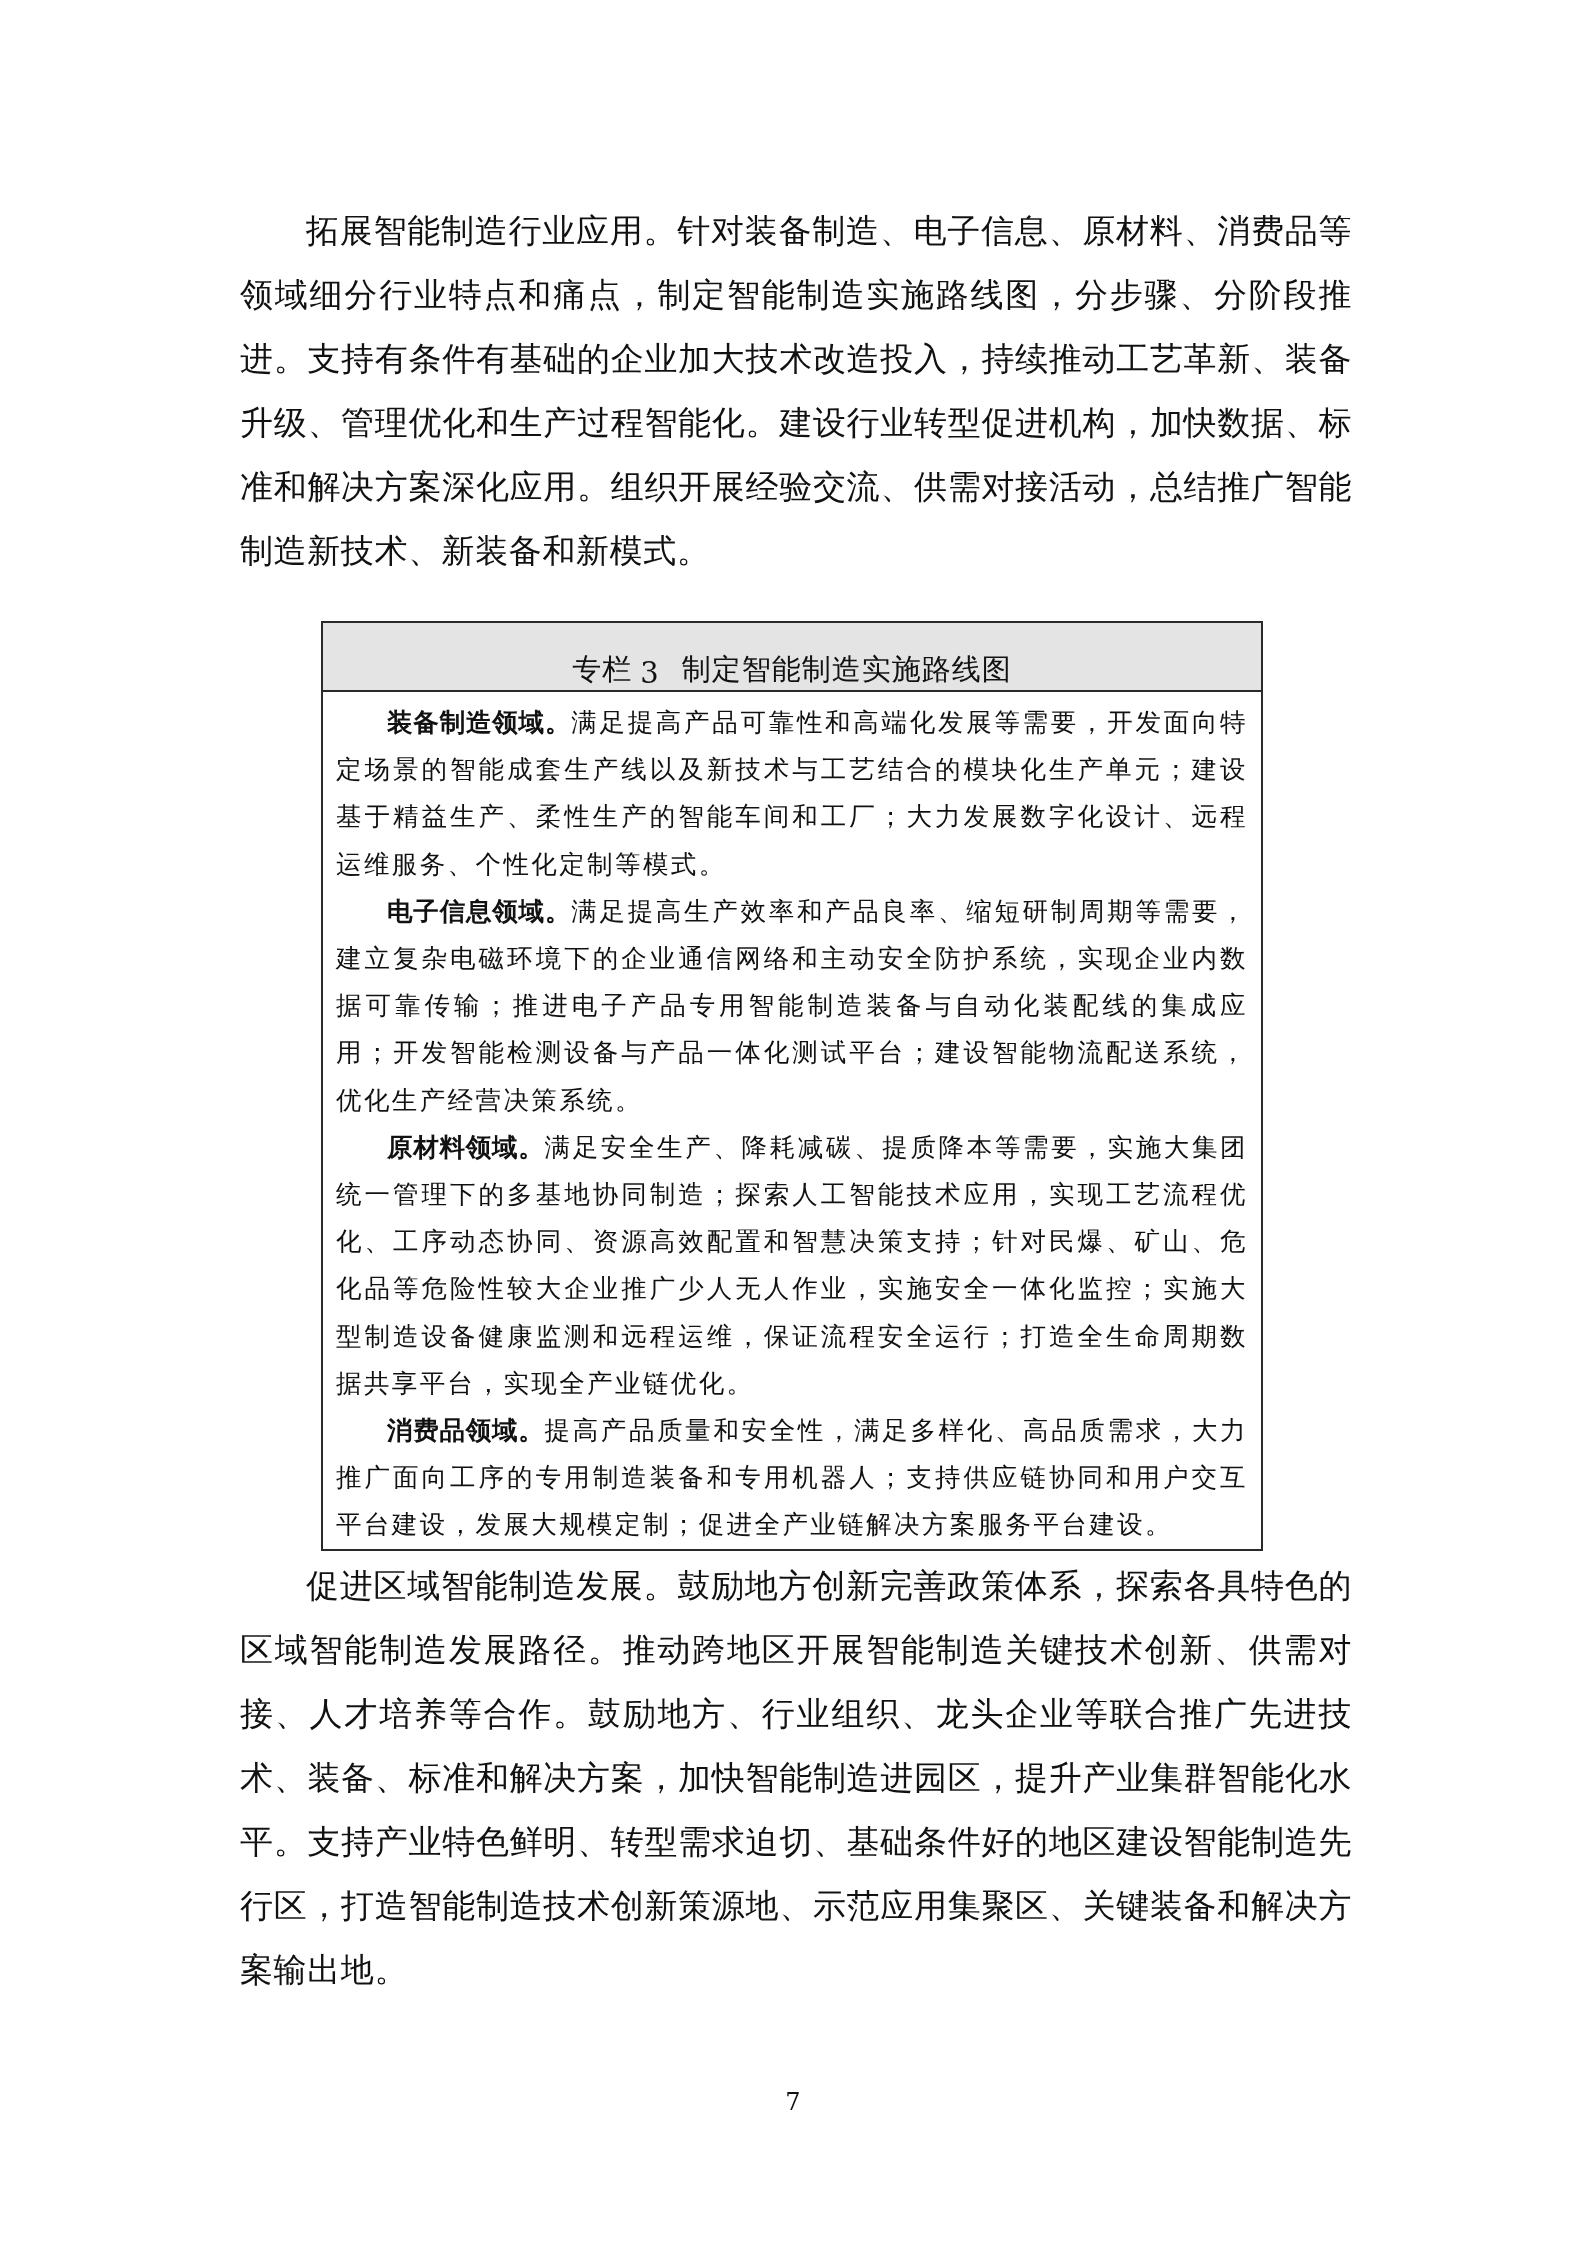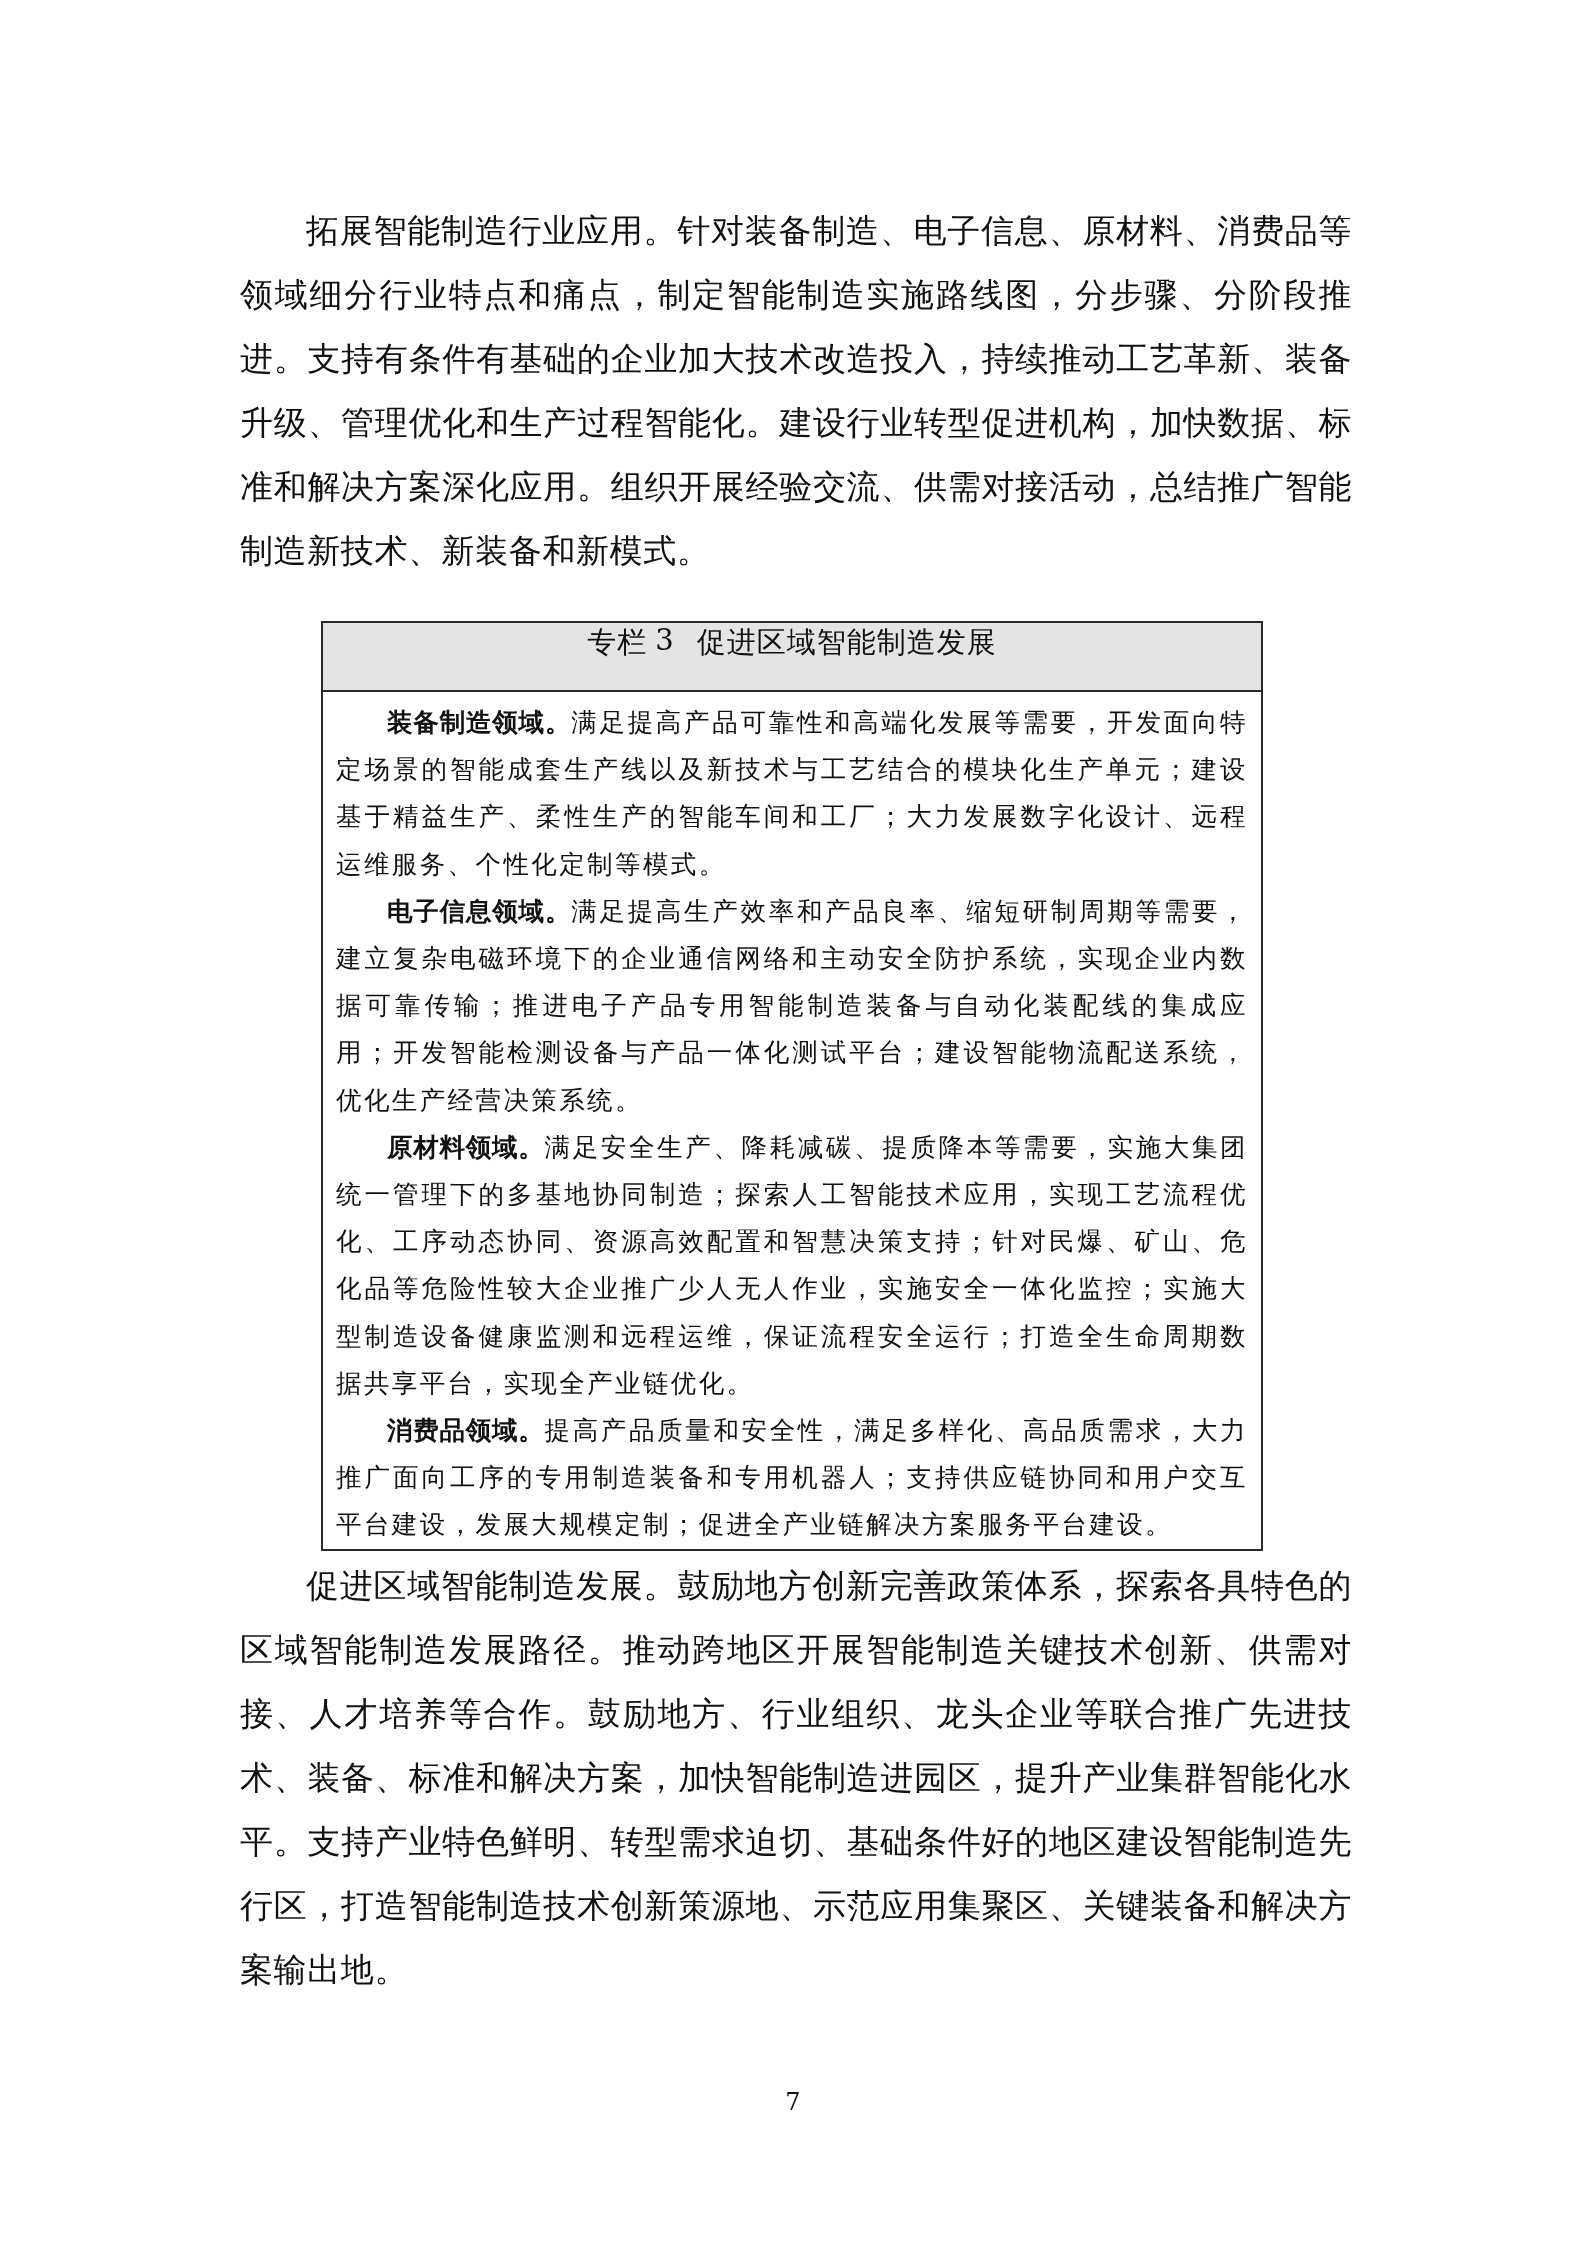--- a/index.html
+++ b/index.html
@@ -43,21 +43,21 @@
       width: 942px;
       height: 930px;
       border: 2px solid #2a2a2a;
       box-sizing: border-box;
     }
     .box-header {
       height: 67px;
       background: #e4e4e4;
       border-bottom: 2px solid #2a2a2a;
       display: flex;
-      align-items: flex-start;
+      align-items: flex-end;
       justify-content: center;
       font-size: 29px;
       letter-spacing: 1px;
     }
     .box-header .num {
       margin: 0 22px 0 8px;
     }
     .box-body {
       padding: 7px 13px 0 13px;
       border-radius: 32px;
@@ -87,21 +87,21 @@
 <body>
 
 <div class="page">
 
   <p class="para p1">拓展智能制造行业应用。针对装备制造、电子信息、原材料、消费品等领域细分行业特点和痛点，制定智能制造实施路线图，分步骤、分阶段推进。支持有条件有基础的企业加大技术改造投入，持续推动工艺革新、装备升级、管理优化和生产过程智能化。建设行业转型促进机构，加快数据、标准和解决方案深化应用。组织开展经验交流、供需对接活动，总结推广智能制造新技术、新装备和新模式。</p>
 
   <div class="box">
     <div class="box-header">
       <span>专栏</span>
       <span class="num">3</span>
-      <span>促进区域智能制造发展</span>
+      <span>制定智能制造实施路线图</span>
     </div>
     <div class="box-body">
       <p class="box-para"><span class="lead">装备制造领域。</span><span>满足提高产品可靠性和高端化发展等需要，开发面向特定场景的智能成套生产线以及新技术与工艺结合的模块化生产单元；建设基于精益生产、柔性生产的智能车间和工厂；大力发展数字化设计、远程运维服务、个性化定制等模式。</span></p>
       <p class="box-para"><span class="lead">电子信息领域。</span><span>满足提高生产效率和产品良率、缩短研制周期等需要，建立复杂电磁环境下的企业通信网络和主动安全防护系统，实现企业内数据可靠传输；推进电子产品专用智能制造装备与自动化装配线的集成应用；开发智能检测设备与产品一体化测试平台；建设智能物流配送系统，优化生产经营决策系统。</span></p>
       <p class="box-para"><span class="lead">原材料领域。</span><span>满足安全生产、降耗减碳、提质降本等需要，实施大集团统一管理下的多基地协同制造；探索人工智能技术应用，实现工艺流程优化、工序动态协同、资源高效配置和智慧决策支持；针对民爆、矿山、危化品等危险性较大企业推广少人无人作业，实施安全一体化监控；实施大型制造设备健康监测和远程运维，保证流程安全运行；打造全生命周期数据共享平台，实现全产业链优化。</span></p>
       <p class="box-para"><span class="lead">消费品领域。</span><span>提高产品质量和安全性，满足多样化、高品质需求，大力推广面向工序的专用制造装备和专用机器人；支持供应链协同和用户交互平台建设，发展大规模定制；促进全产业链解决方案服务平台建设。</span></p>
     </div>
   </div>
 
   <p class="para p2">促进区域智能制造发展。鼓励地方创新完善政策体系，探索各具特色的区域智能制造发展路径。推动跨地区开展智能制造关键技术创新、供需对接、人才培养等合作。鼓励地方、行业组织、龙头企业等联合推广先进技术、装备、标准和解决方案，加快智能制造进园区，提升产业集群智能化水平。支持产业特色鲜明、转型需求迫切、基础条件好的地区建设智能制造先行区，打造智能制造技术创新策源地、示范应用集聚区、关键装备和解决方案输出地。</p>

